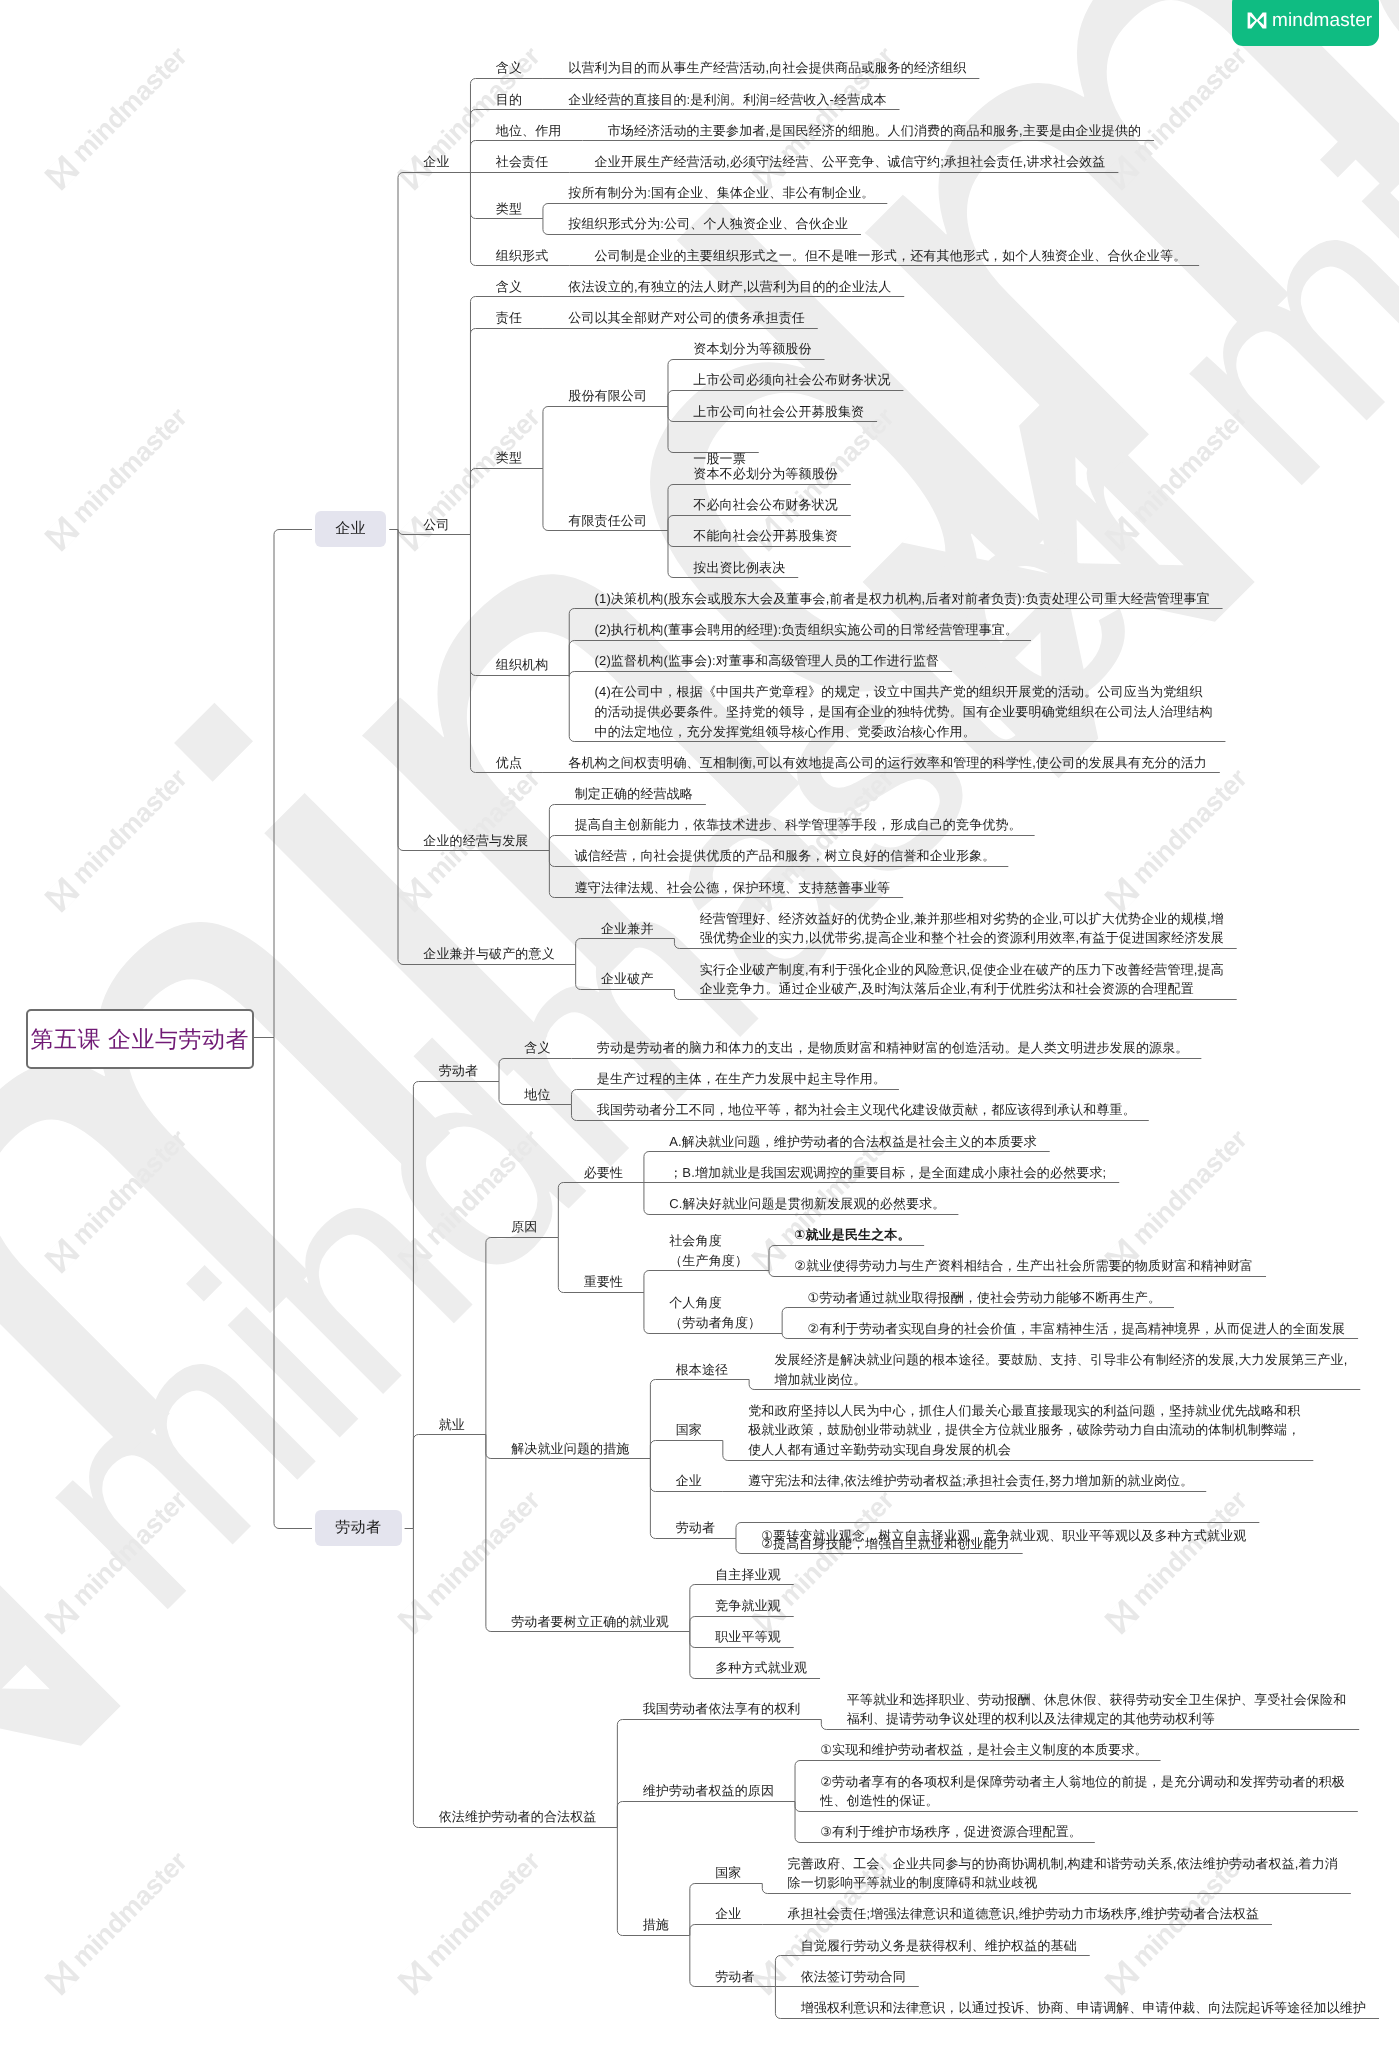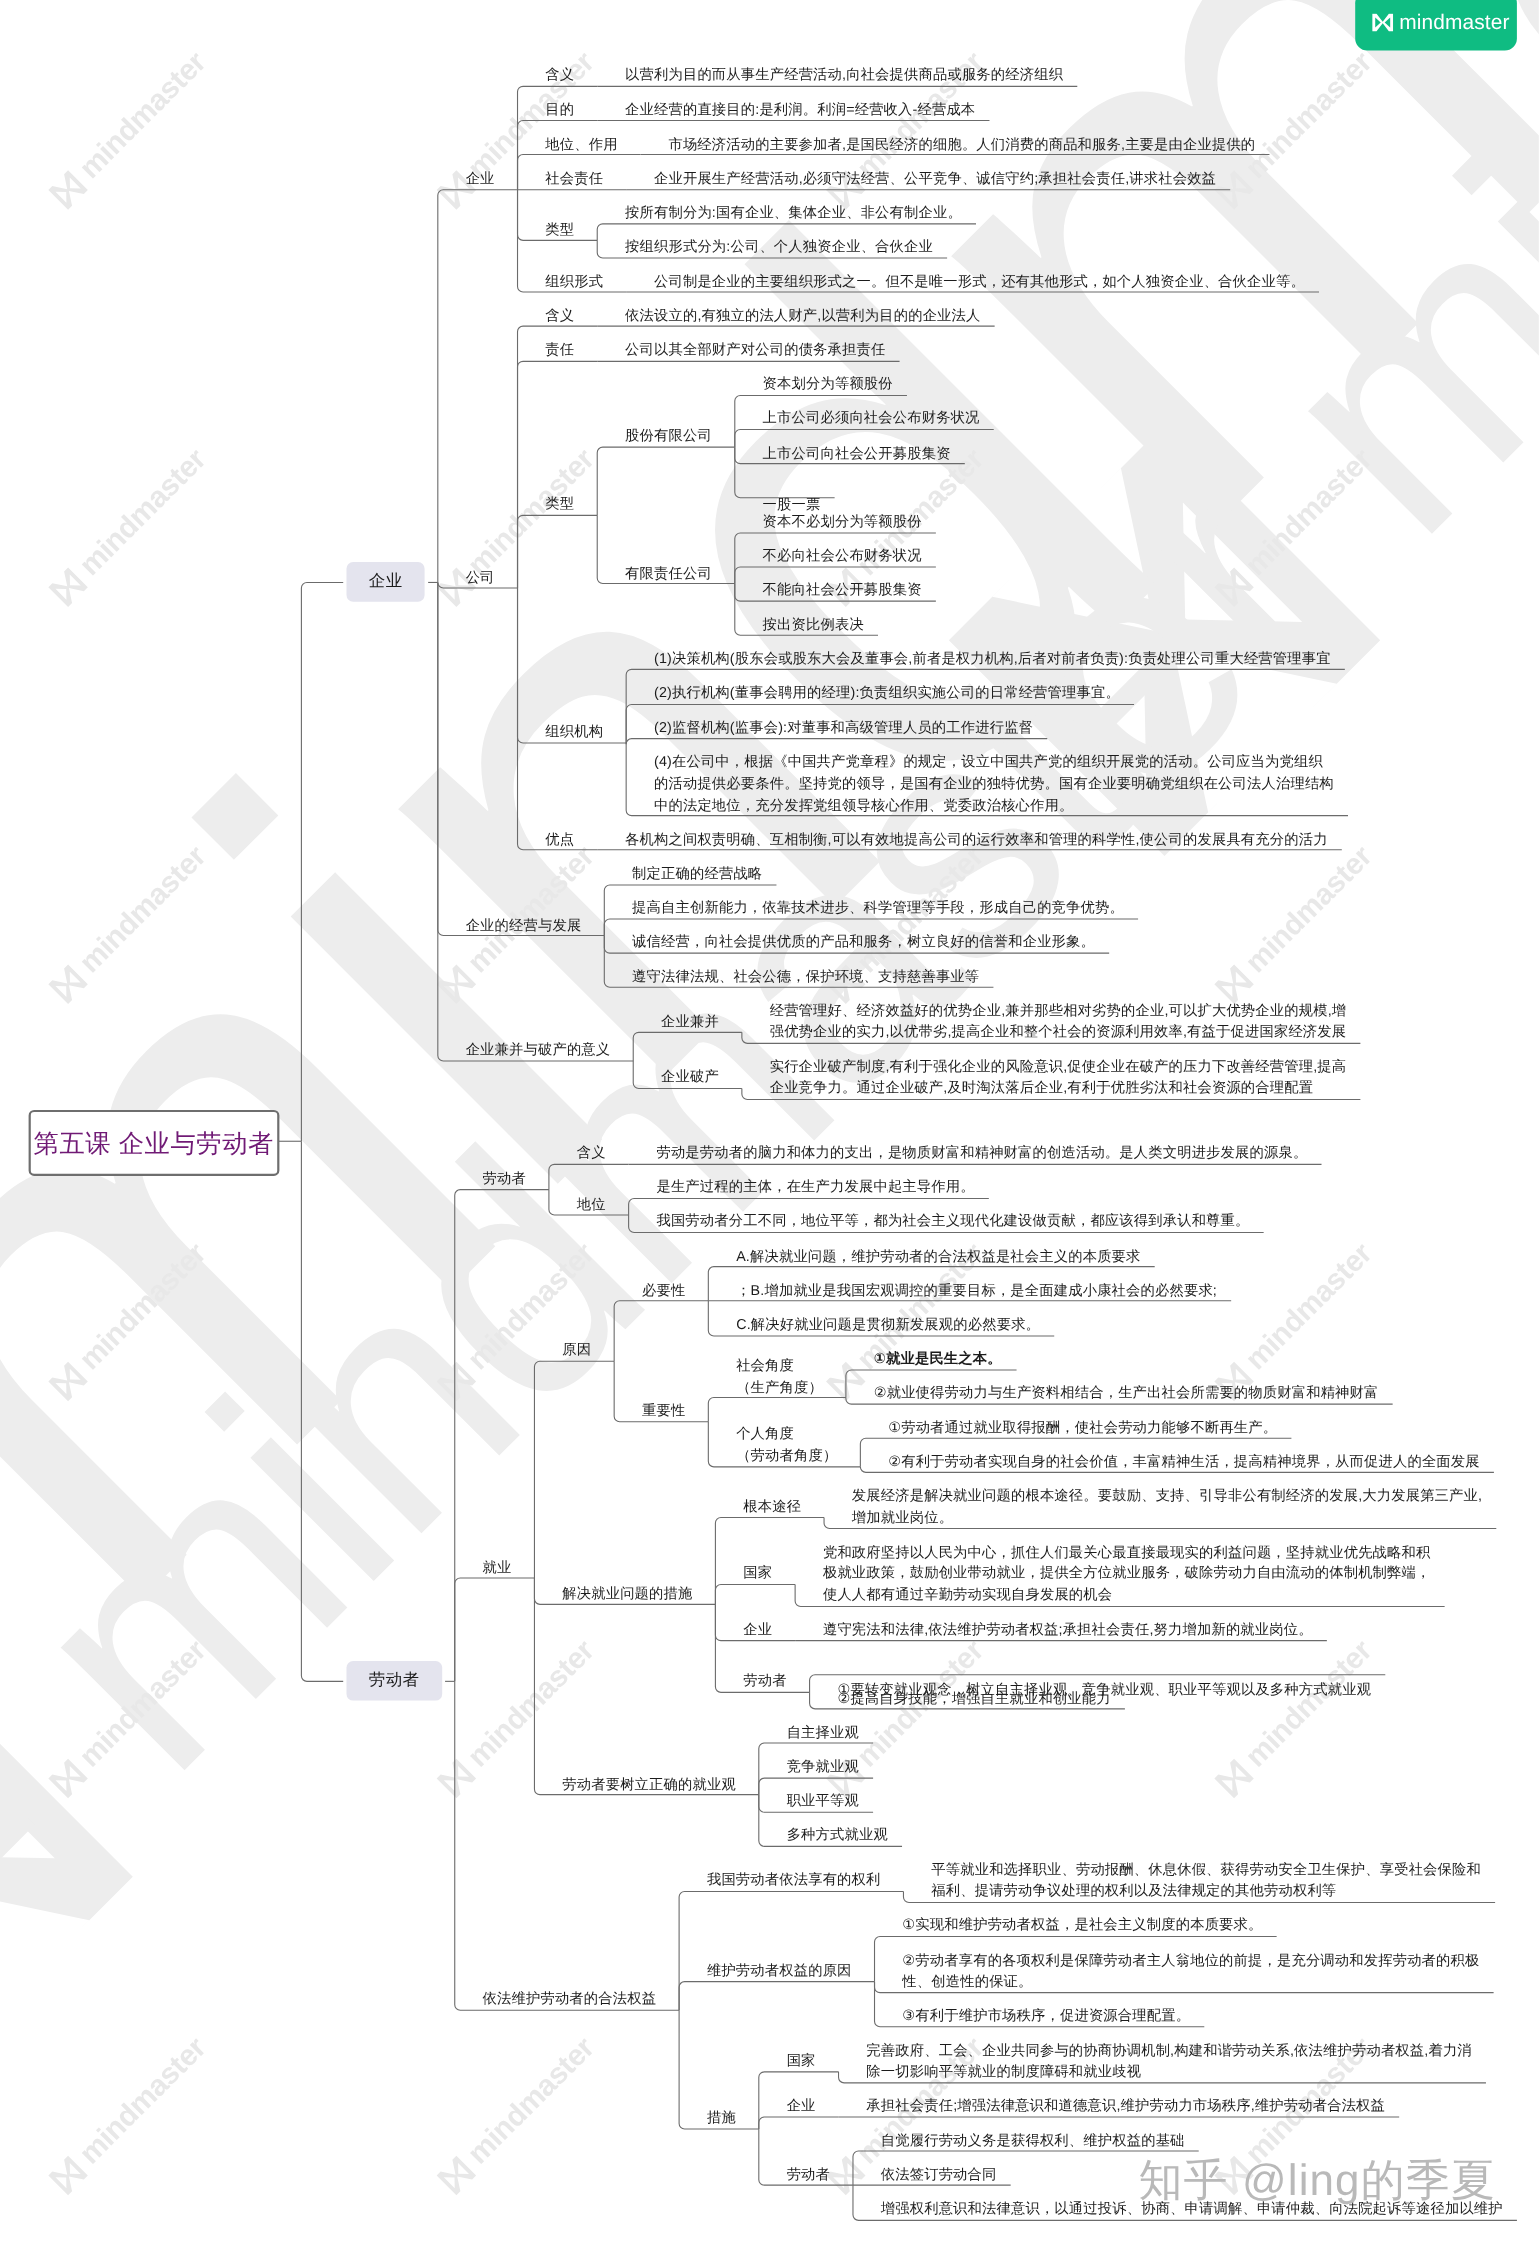--- a/index.html
+++ b/index.html
@@ -471,14 +471,13 @@
     </div>
   <div id="rootbox" style="left: 25.5px; top: 1009px; width: 224px; height: 56px;">
     <span id="roottext">第五课 企业与劳动者</span>
   </div>
   <div id="logo">
     <svg width="20" height="17" viewBox="0 0 100 85" preserveAspectRatio="none" style="margin-top:3px">
       <path fill="#fff" fill-rule="evenodd" d="M3 3 H97 V82 H3 Z M22 3 L78 3 L50 39 Z M22 82 L78 82 L50 46 Z M16 20 L16 65 L41 42.5 Z M84 20 L84 65 L59 42.5 Z"></path>
     </svg>
     <span id="logoTxt">mindmaster</span>
   </div>
-  <div id="zhihu">知乎 @ling的季夏</div>
 </div>
 
 </body></html>

